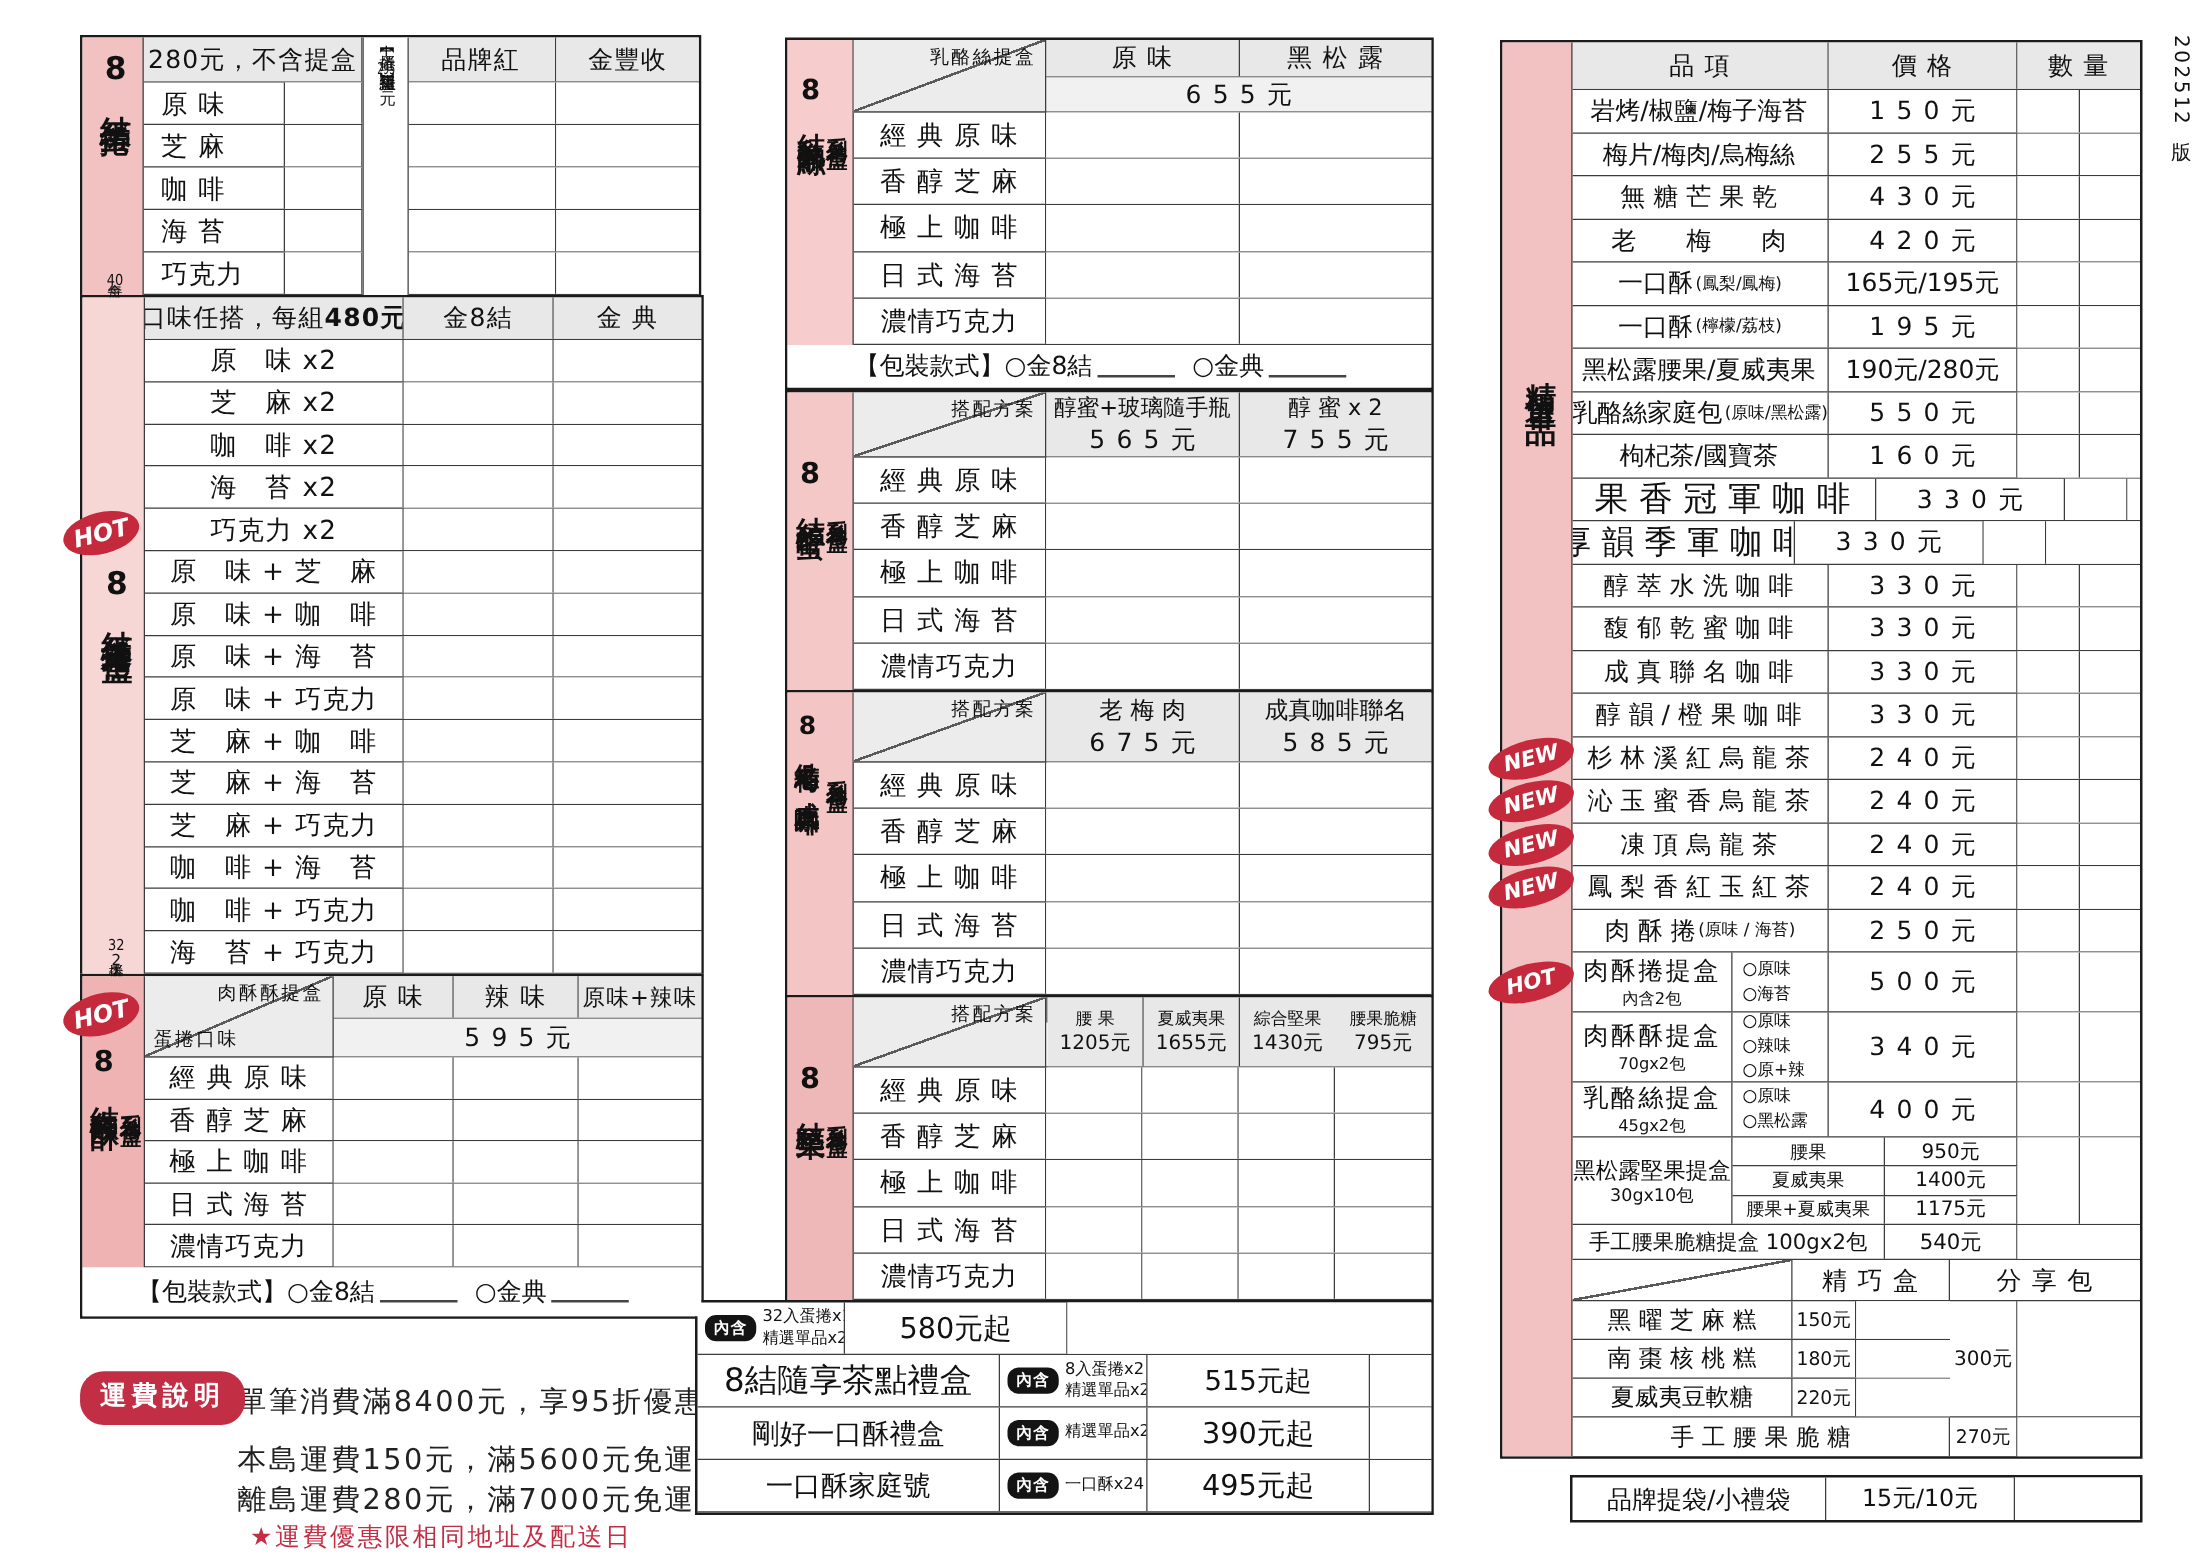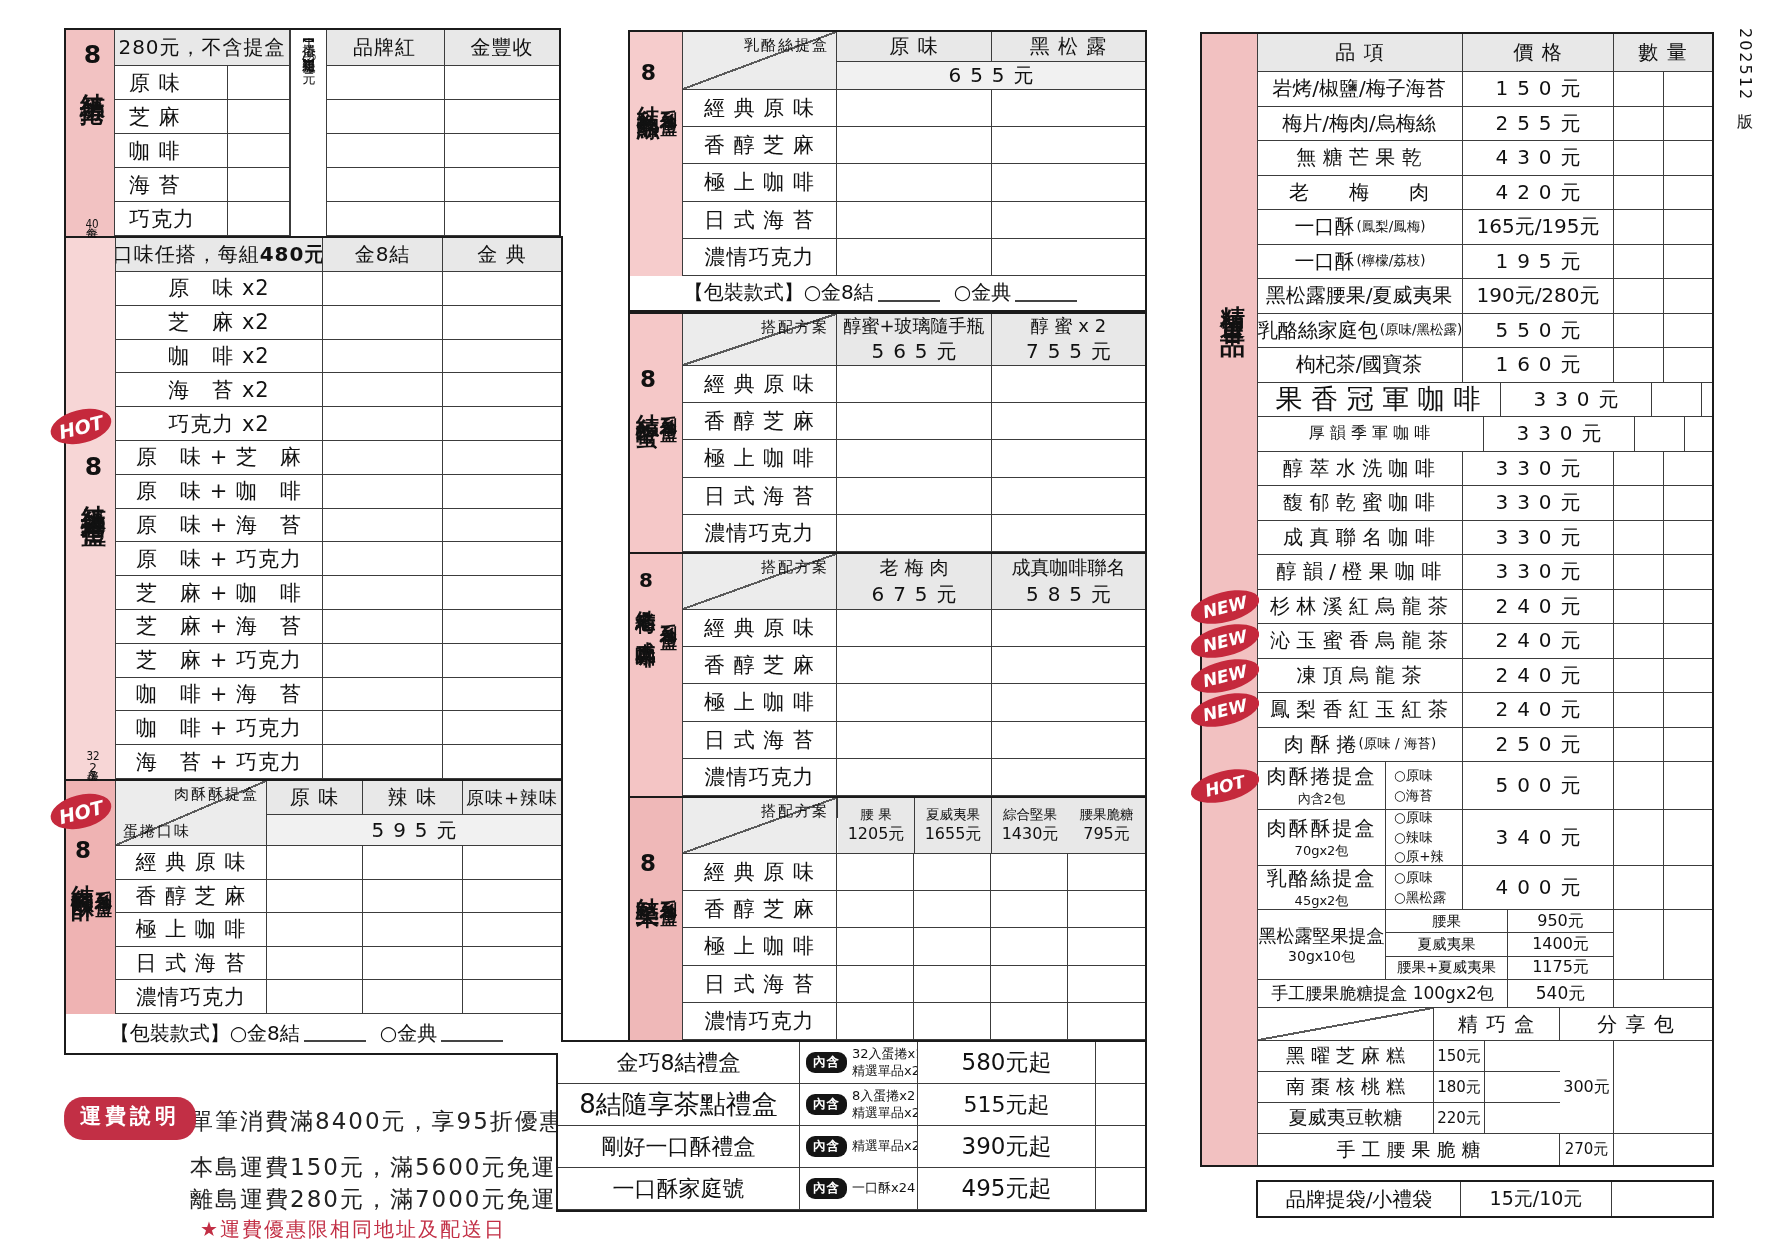--- a/index.html
+++ b/index.html
@@ -509,21 +509,20 @@
           <div class="cell qtycell" style="flex:1"></div>
         </div>
         </div>
     </div>
   </div>
 
   <div class="box" style="left:556px;top:1040px;width:591px;height:172px">
     <div class="gifthost">
 
     <div class="row grow" style="height:42px">
-        <div class="cell glabel" style="width:242px;font-size:22px">金巧8結禮盒</div>
         <div class="cell" style="width:118px;justify-content:flex-start;padding-left:6px">
           <span class="pillb">內含</span>
           <span class="gcontents">
               <span>32入蛋捲x1</span>
               <span>精選單品x2</span>
             </span>
         </div>
         <div class="cell" style="width:178px;font-size:23px">580元起</div>
         <div class="cell qtycell" style="flex:1"></div>
       </div>
@@ -674,21 +673,21 @@
           <div class="cell" style="width:243px;font-size:27px">
             <span>果 香 冠 軍 咖 啡</span>
               <span class="rsmall"></span>
           </div>
           <div class="cell price auto-ls wide" style="width:151px">330元</div>
           <div class="cell qtycell" style="width:50px"></div>
           <div class="cell qtycell" style="flex:1"></div>
         </div>
           <div class="row" style="height:34.5px">
 
-          <div class="cell" style="width:226px;font-size:16px">
+          <div class="cell" style="width:178px;font-size:26px">
             <span>厚 韻 季 軍 咖 啡</span>
               <span class="rsmall"></span>
           </div>
           <div class="cell price auto-ls wide" style="width:151px">330元</div>
           <div class="cell qtycell" style="width:50px"></div>
           <div class="cell qtycell" style="flex:1"></div>
         </div>
           <div class="row" style="height:34.5px">
 
           <div class="cell" style="width:205px;font-size:20px">

